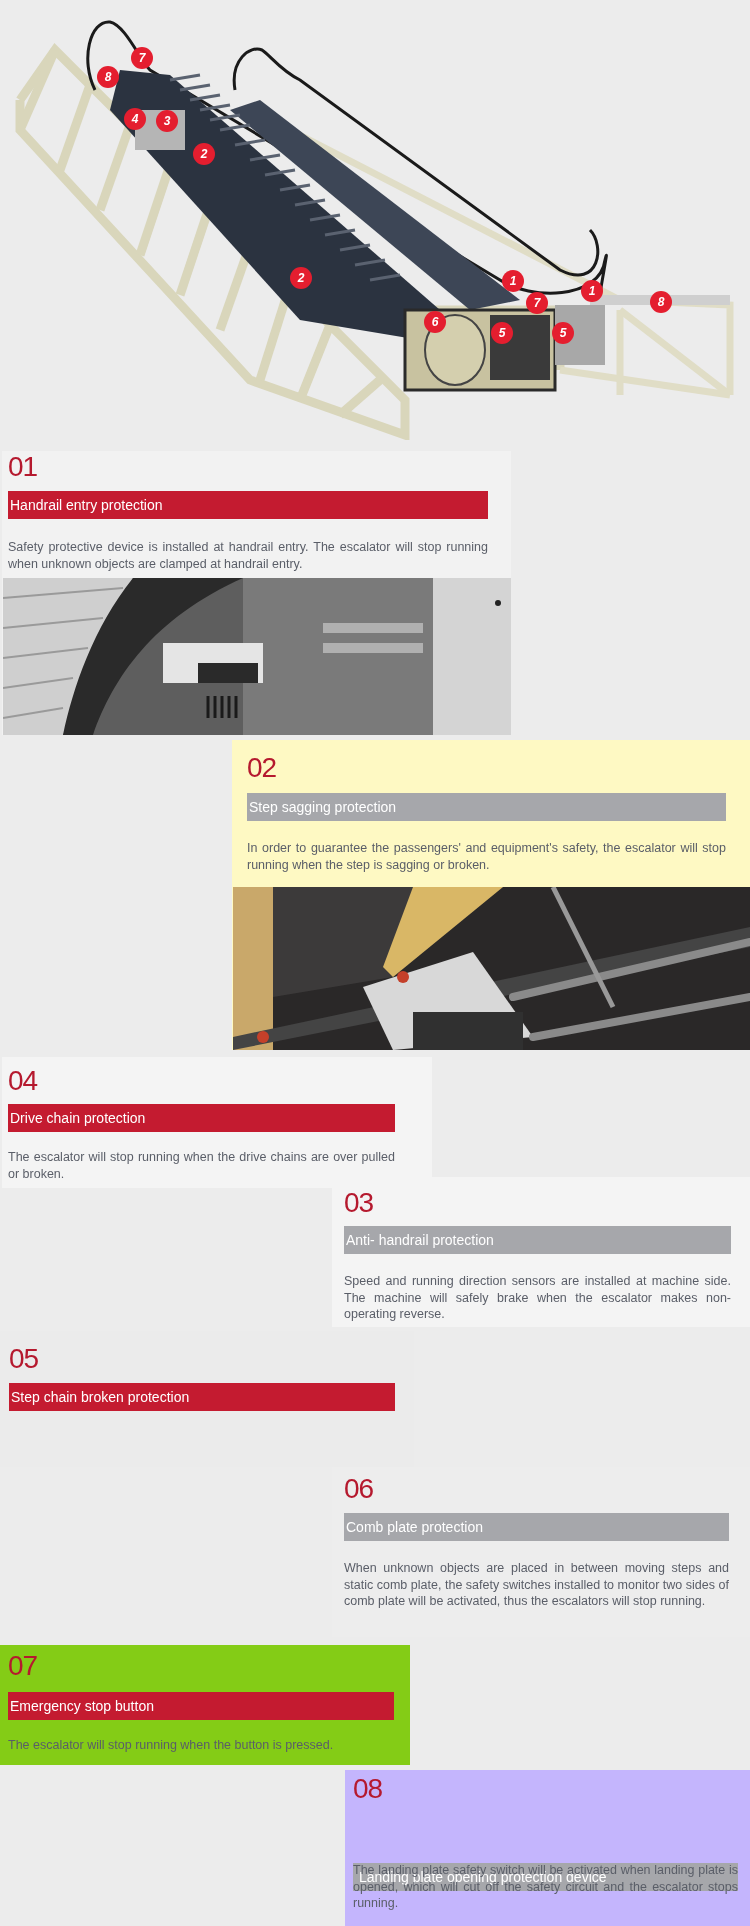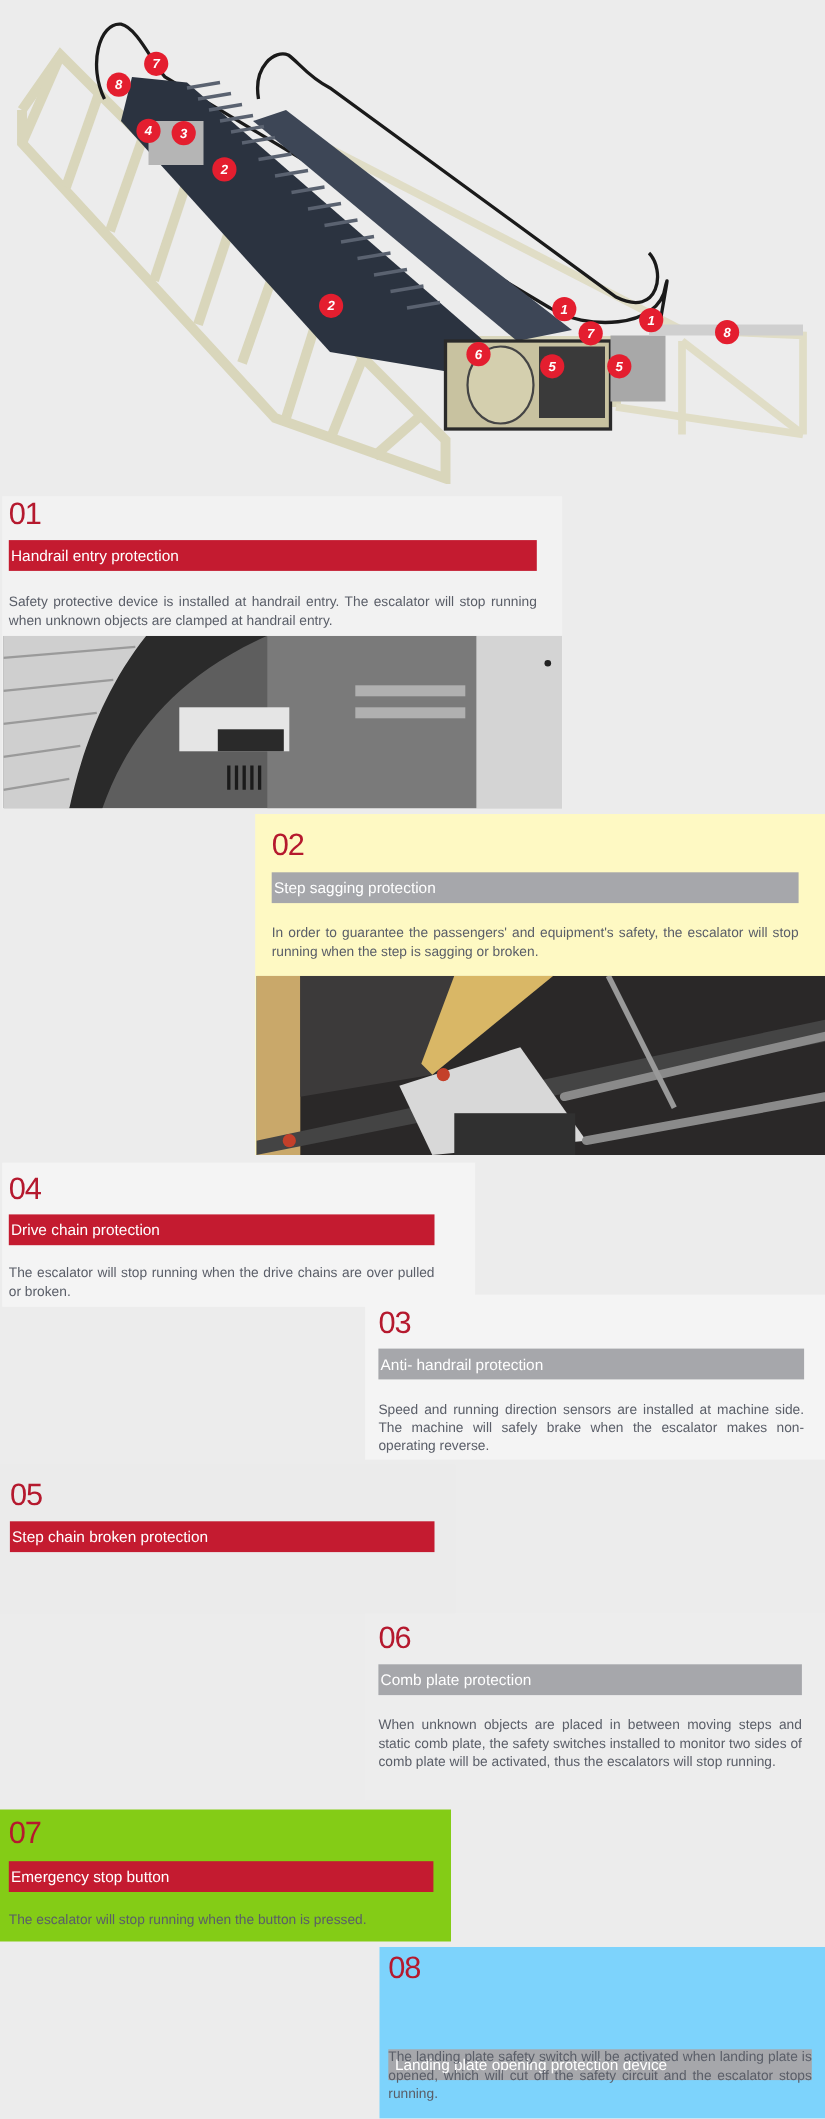--- a/index.html
+++ b/index.html
@@ -214,17 +214,17 @@
   <div class="bar grey" style="left:12px;top:46px;width:385px;">Comb plate protection</div>
   <div class="desc" style="left:12px;top:93px;width:385px;">When unknown objects are placed in between moving steps and static comb plate, the safety switches installed to monitor two sides of comb plate will be activated, thus the escalators will stop running.</div>
 </div>
 
 <div class="card" style="left:0px;top:1645px;width:410px;height:120px;background:#84cc16;">
   <div class="num" style="left:8px;top:5px;">07</div>
   <div class="bar red" style="left:8px;top:47px;width:386px;">Emergency stop button</div>
   <div class="desc" style="left:8px;top:92px;width:386px;text-align:left;">The escalator will stop running when the button is pressed.</div>
 </div>
 
-<div class="card" style="left:345px;top:1770px;width:405px;height:156px;background:#7dd3fc;">
+<div class="card" style="left:345px;top:1770px;width:405px;height:156px;background:#c4b5fd;">
   <div class="num" style="left:8px;top:3px;">08</div>
   <div class="bar grey" style="left:8px;top:45px;width:385px;padding-left:6px;margin-top:48px;">Landing plate opening protection device</div>
   <div class="desc" style="left:8px;top:92px;width:385px;">The landing plate safety switch will be activated when landing plate is opened, which will cut off the safety circuit and the escalator stops running.</div>
 </div>
 
 </body></html>

